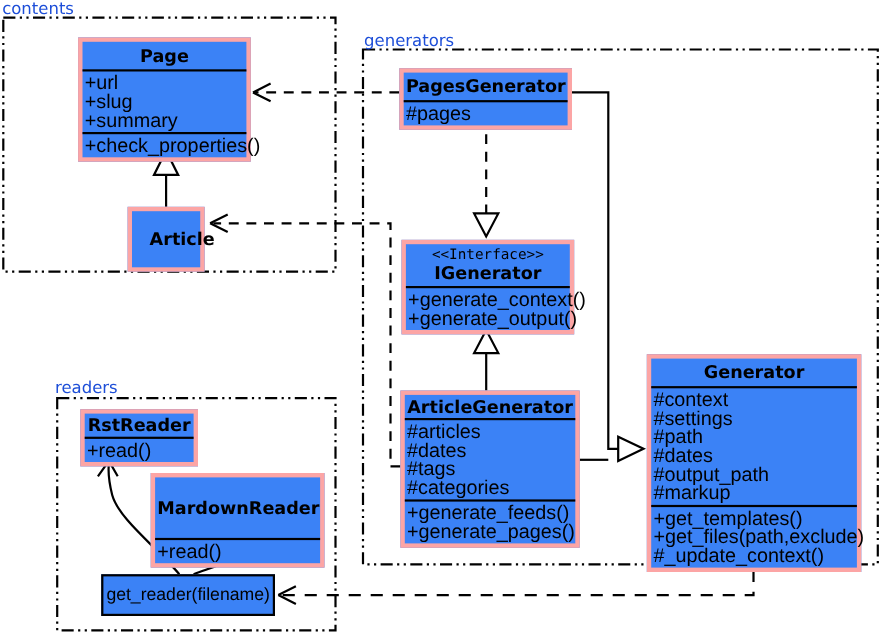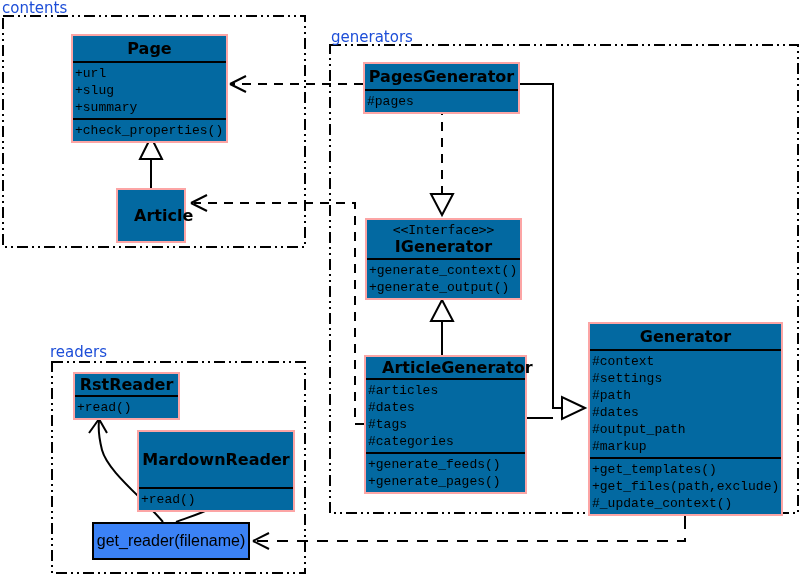--- a/index.html
+++ b/index.html
@@ -1,27 +1,27 @@
 <!DOCTYPE html>
 <html><head>
 <meta charset="utf-8">
 <style>
   html,body{margin:0;padding:0;background:#ffffff;}
   #canvas{position:relative;width:803px;height:579px;background:#ffffff;overflow:hidden;
           font-family:"DejaVu Sans",sans-serif;color:#000;}
   #edges{position:absolute;left:0;top:0;z-index:0;}
   .pkg-label{position:absolute;z-index:2;font-size:15px;line-height:18px;color:#1d4ed8;}
-  .uml-class{position:absolute;z-index:1;background:#0369a1;border:2px solid #fca5a5;
+  .uml-class{position:absolute;z-index:1;background:#3b82f6;border:4px solid #fca5a5;
              box-sizing:border-box;}
   .ttl{font-family:"DejaVu Sans",sans-serif;font-weight:bold;font-size:16px;
        line-height:19px;text-align:center;padding:3px 2px;white-space:nowrap;}
   .stereo{font-family:"DejaVu Sans Mono",monospace;font-weight:normal;font-size:13px;
           line-height:15px;text-align:center;}
-  .sec{border-top:2px solid #000;padding:2px;font-family:Liberation Mono, monospace;
-       font-size:13px;line-height:17px;white-space:pre;}
+  .sec{border-top:2px solid #000;padding:2px;font-family:Liberation Sans, sans-serif;
+       font-size:18px;line-height:17px;white-space:pre;}
   .plain-box{position:absolute;z-index:1;background:#3b82f6;border:2px solid #000;
              box-sizing:border-box;display:flex;align-items:center;justify-content:center;
              font-family:Liberation Sans, sans-serif;font-size:16px;}
   svg path,svg polygon,svg rect{vector-effect:none;}
 </style>
 </head>
 <body>
 
 <div id="canvas">
 
@@ -82,21 +82,21 @@
 
   <div class="uml-class" style="left:365px;top:218px;width:157px">
     <div class="ttl" style="padding:2px">
       <div class="stereo">&lt;&lt;Interface&gt;&gt;</div>
       <div>IGenerator</div>
     </div>
     <div class="sec"><div>+generate_context()</div><div>+generate_output()</div></div>
   </div>
 
   <div class="uml-class" style="left:364px;top:355px;width:163px">
-    <div class="ttl" style="padding:1px 16px">ArticleGenerator</div>
+    <div class="ttl" style="padding:1px 2px">ArticleGenerator</div>
     <div class="sec"><div>#articles</div><div>#dates</div><div>#tags</div><div>#categories</div></div>
     <div class="sec"><div>+generate_feeds()</div><div>+generate_pages()</div></div>
   </div>
 
   <div class="uml-class" style="left:588px;top:322px;width:195px">
     <div class="ttl">Generator</div>
     <div class="sec"><div>#context</div><div>#settings</div><div>#path</div><div>#dates</div><div>#output_path</div><div>#markup</div></div>
     <div class="sec"><div>+get_templates()</div><div>+get_files(path,exclude)</div><div>#_update_context()</div></div>
   </div>
 

